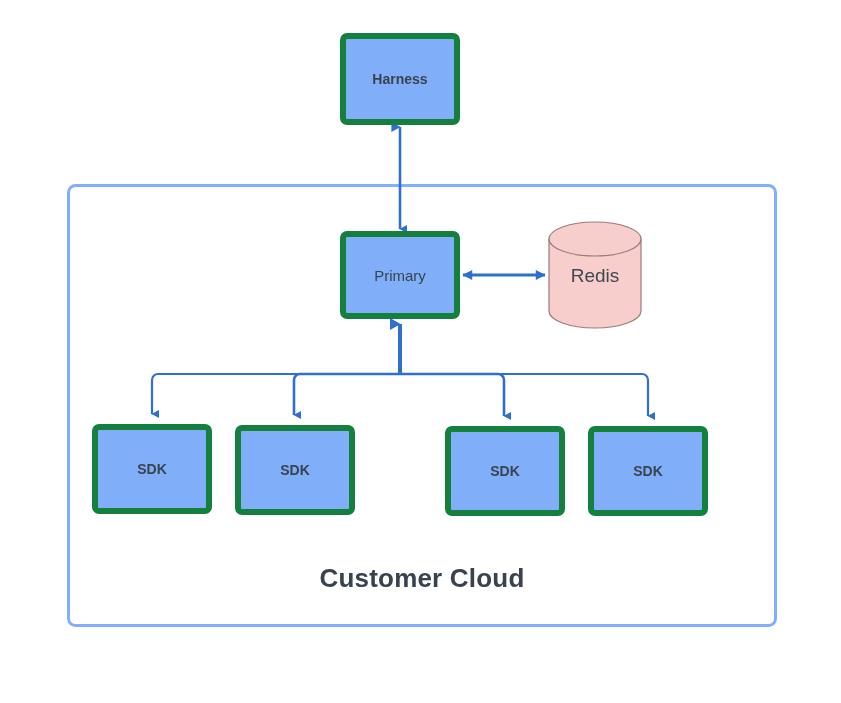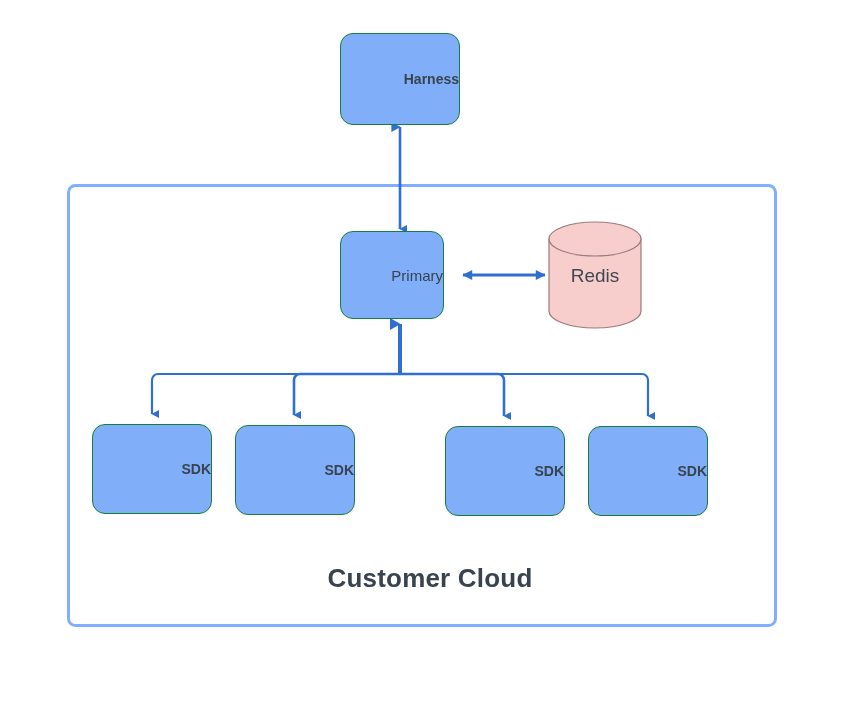--- a/index.html
+++ b/index.html
@@ -31,24 +31,23 @@
     box-sizing: border-box;
     display: flex;
     align-items: center;
     justify-content: center;
     text-align: center;
     color: #39434f;
     z-index: 3;
   }
   .box {
     background: #80aef8;
-    border: 1px solid #15803d;
-    border-radius: 13px;
+    border: 6px solid #15803d;
+    border-radius: 7px;
     box-shadow: 0 0 0 0 rgba(0,0,0,0);
-    justify-content: flex-end;
   }
   .label-bold {
     font-weight: bold;
     font-size: 14px;
   }
   .label-normal {
     font-weight: normal;
     font-size: 15px;
   }
   .cyl-label {
@@ -63,21 +62,20 @@
     pointer-events: none;
   }
   .cloud-title {
     position: absolute;
     color: #39434f;
     font-weight: bold;
     font-size: 26px;
     letter-spacing: 0.2px;
     z-index: 3;
     text-align: center;
-    padding-left: 8px;
   }
 </style>
 </head>
 <body>
 
 <div id="canvas">
 
   <svg class="svg-layer" viewBox="0 0 841 703" width="841" height="703" xmlns="http://www.w3.org/2000/svg">
 
     <defs>
@@ -114,21 +112,21 @@
     <path d="M400,374 L158,374 A6,6 0 0 0 152,380 L152,414" fill="none" stroke="#2f6fd0" stroke-width="2.2" marker-end="url(#arrow-down)"></path>
     <path d="M400,374 L300,374 A6,6 0 0 0 294,380 L294,415" fill="none" stroke="#2f6fd0" stroke-width="2.6" marker-end="url(#arrow-down)"></path>
     <path d="M400,374 L498,374 A6,6 0 0 1 504,380 L504,416" fill="none" stroke="#2f6fd0" stroke-width="2.6" marker-end="url(#arrow-down)"></path>
     <path d="M400,374 L642,374 A6,6 0 0 1 648,380 L648,416" fill="none" stroke="#2f6fd0" stroke-width="2.2" marker-end="url(#arrow-down)"></path>
   </svg>
 
   <div class="node box label-bold" style="left:340px; top:33px; width:120px; height:92px;">
     <span>Harness</span>
   </div>
 
-  <div class="node box label-normal" style="left:340px; top:231px; width:104px; height:88px;">
+  <div class="node box label-normal" style="left:340px; top:231px; width:120px; height:88px;">
     <span>Primary</span>
   </div>
 
   <div class="cyl-label" style="left:549px; top:258px; width:92px; height:36px;">Redis</div>
 
   <div class="node box label-bold" style="left:92px; top:424px; width:120px; height:90px;">
     <span>SDK</span>
   </div>
 
   <div class="node box label-bold" style="left:235px; top:425px; width:120px; height:90px;">

